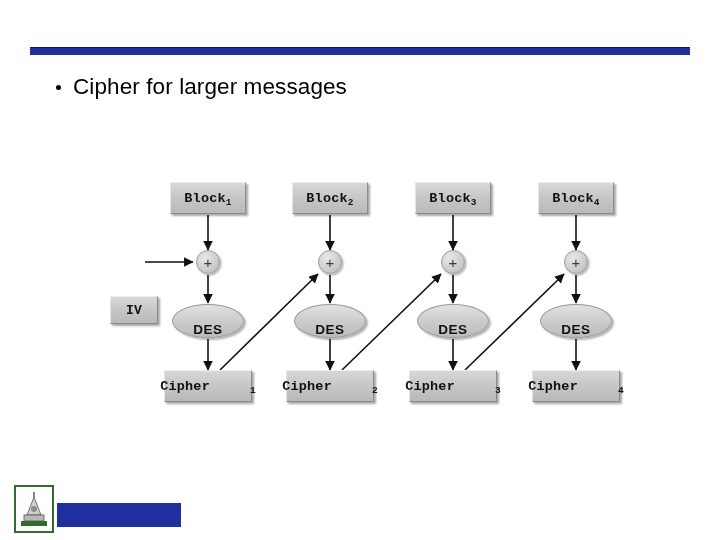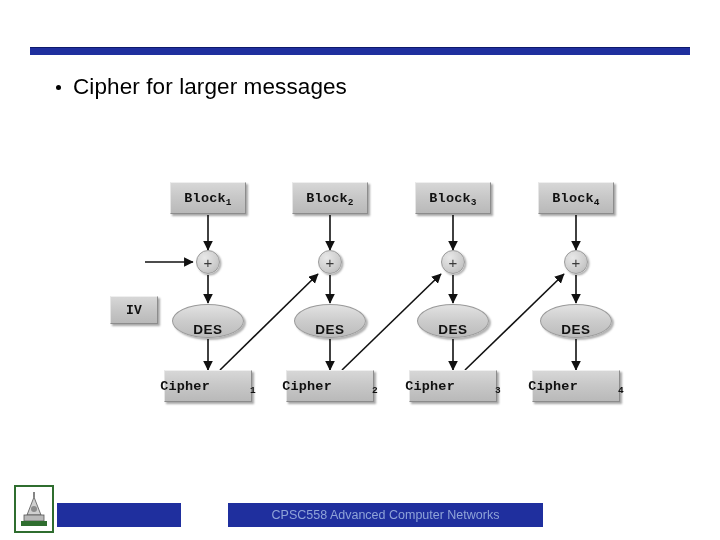--- a/index.html
+++ b/index.html
@@ -283,17 +283,14 @@
   <svg class="logo" viewBox="0 0 40 48">
     <rect x="1" y="1" width="38" height="46" fill="#ffffff" stroke="#2f6d2f" stroke-width="2"></rect>
     <path d="M20 7 L20 12" stroke="#333" stroke-width="1.2"></path>
     <path d="M13 30 L20 12 L27 30 Z" fill="#cfcfcf" stroke="#555" stroke-width="0.8"></path>
     <rect x="10" y="30" width="20" height="6" fill="#b9b9b9" stroke="#555" stroke-width="0.8"></rect>
     <rect x="7" y="36" width="26" height="5" fill="#2f6d2f"></rect>
     <circle cx="20" cy="24" r="3" fill="#8b8b8b"></circle>
   </svg>
 
   <div class="footer-bar-left"></div>
-  <div class="footer-bar-center">
-    <span class="footer-text">CPSC558 Advanced Computer Networks</span>
-  </div>
 
 </div>
 
 </body></html>

